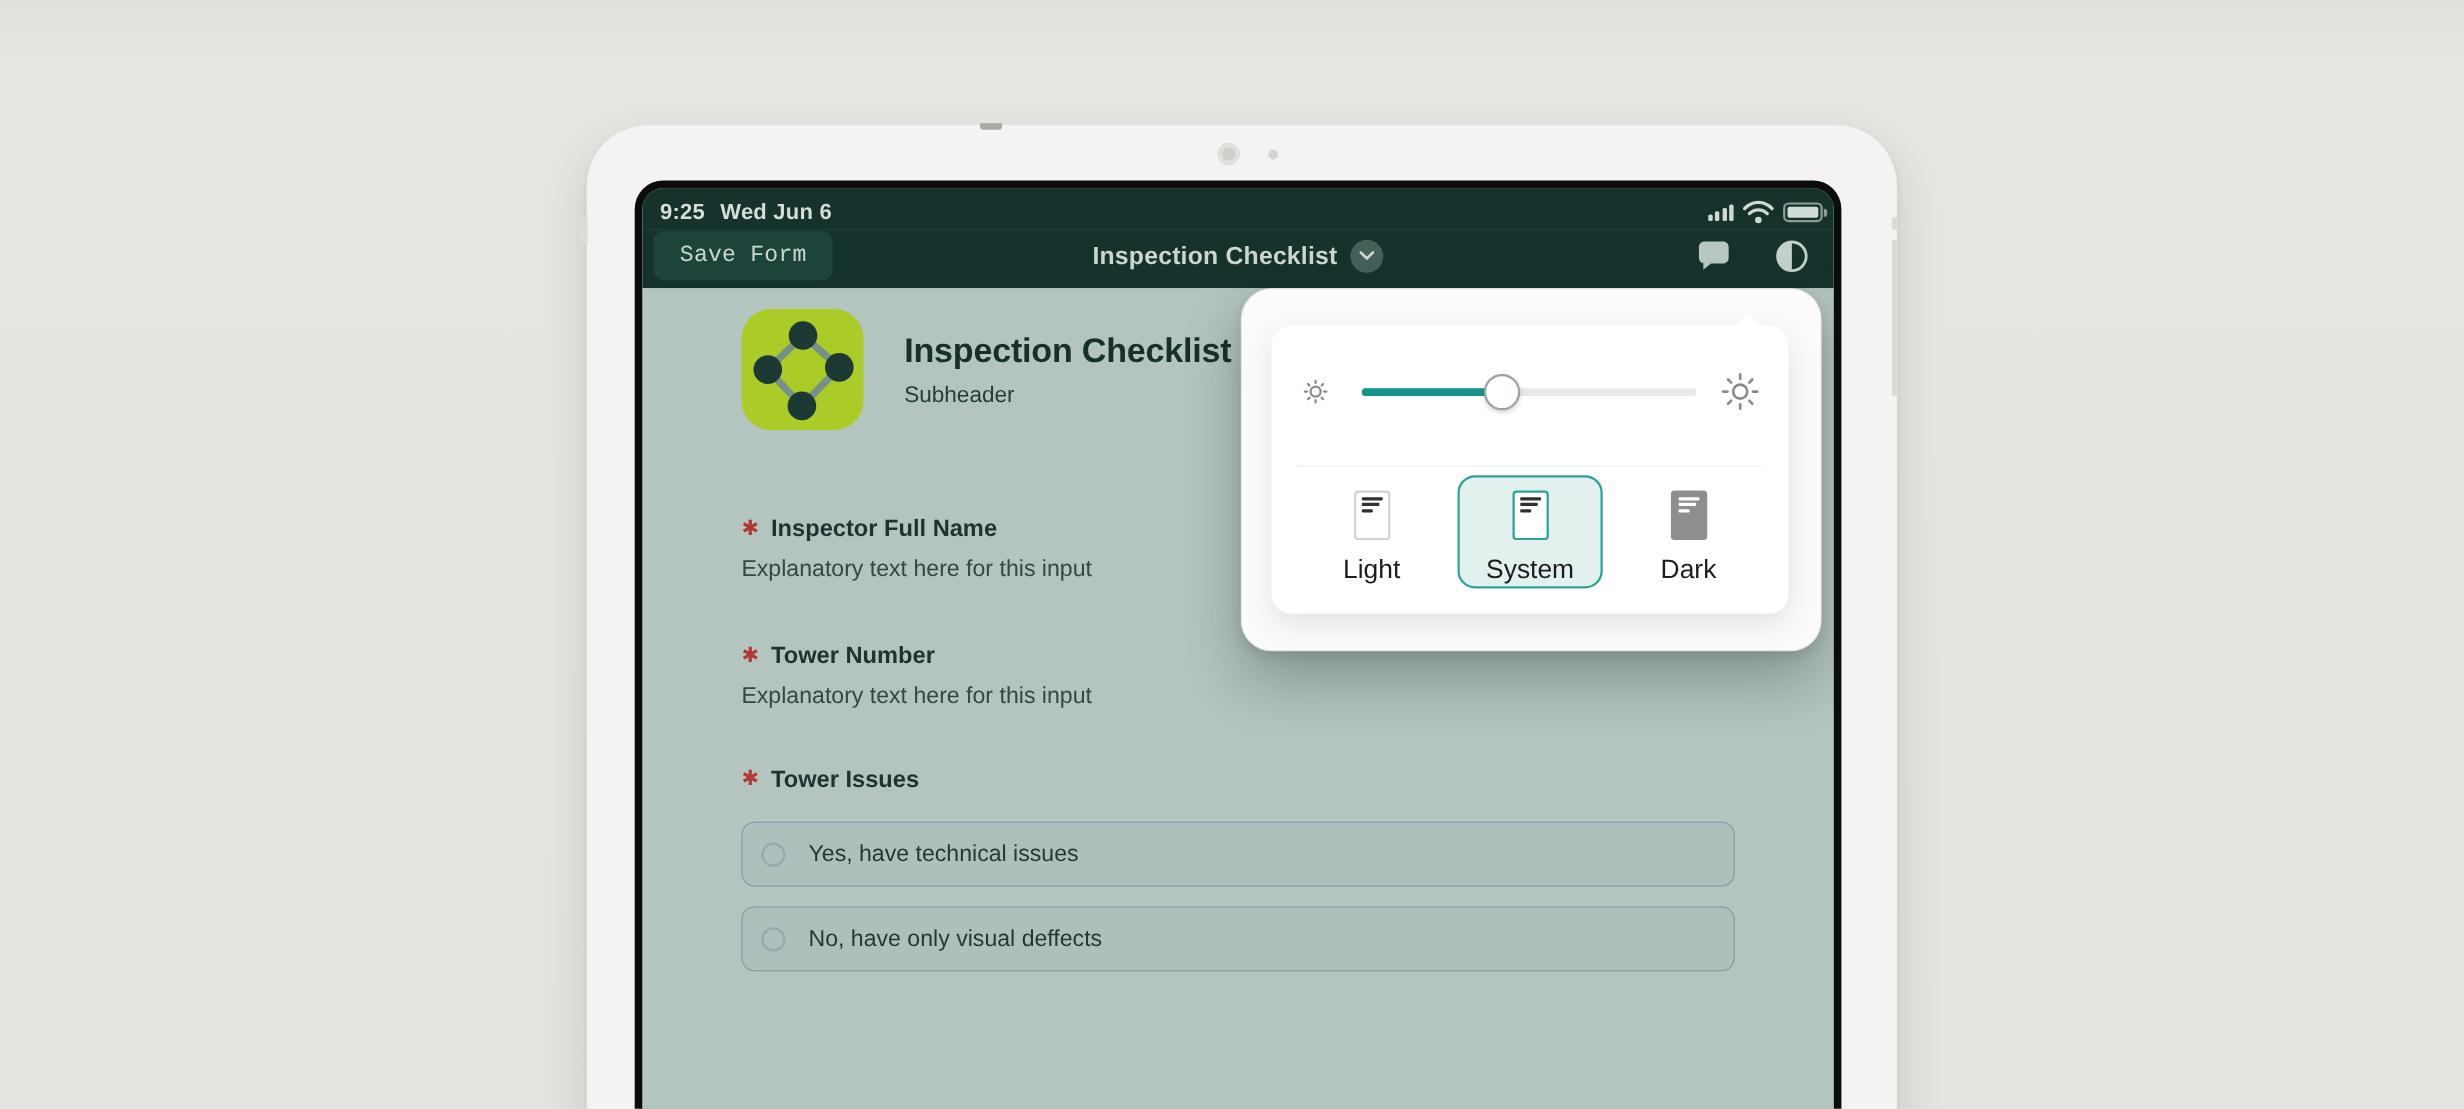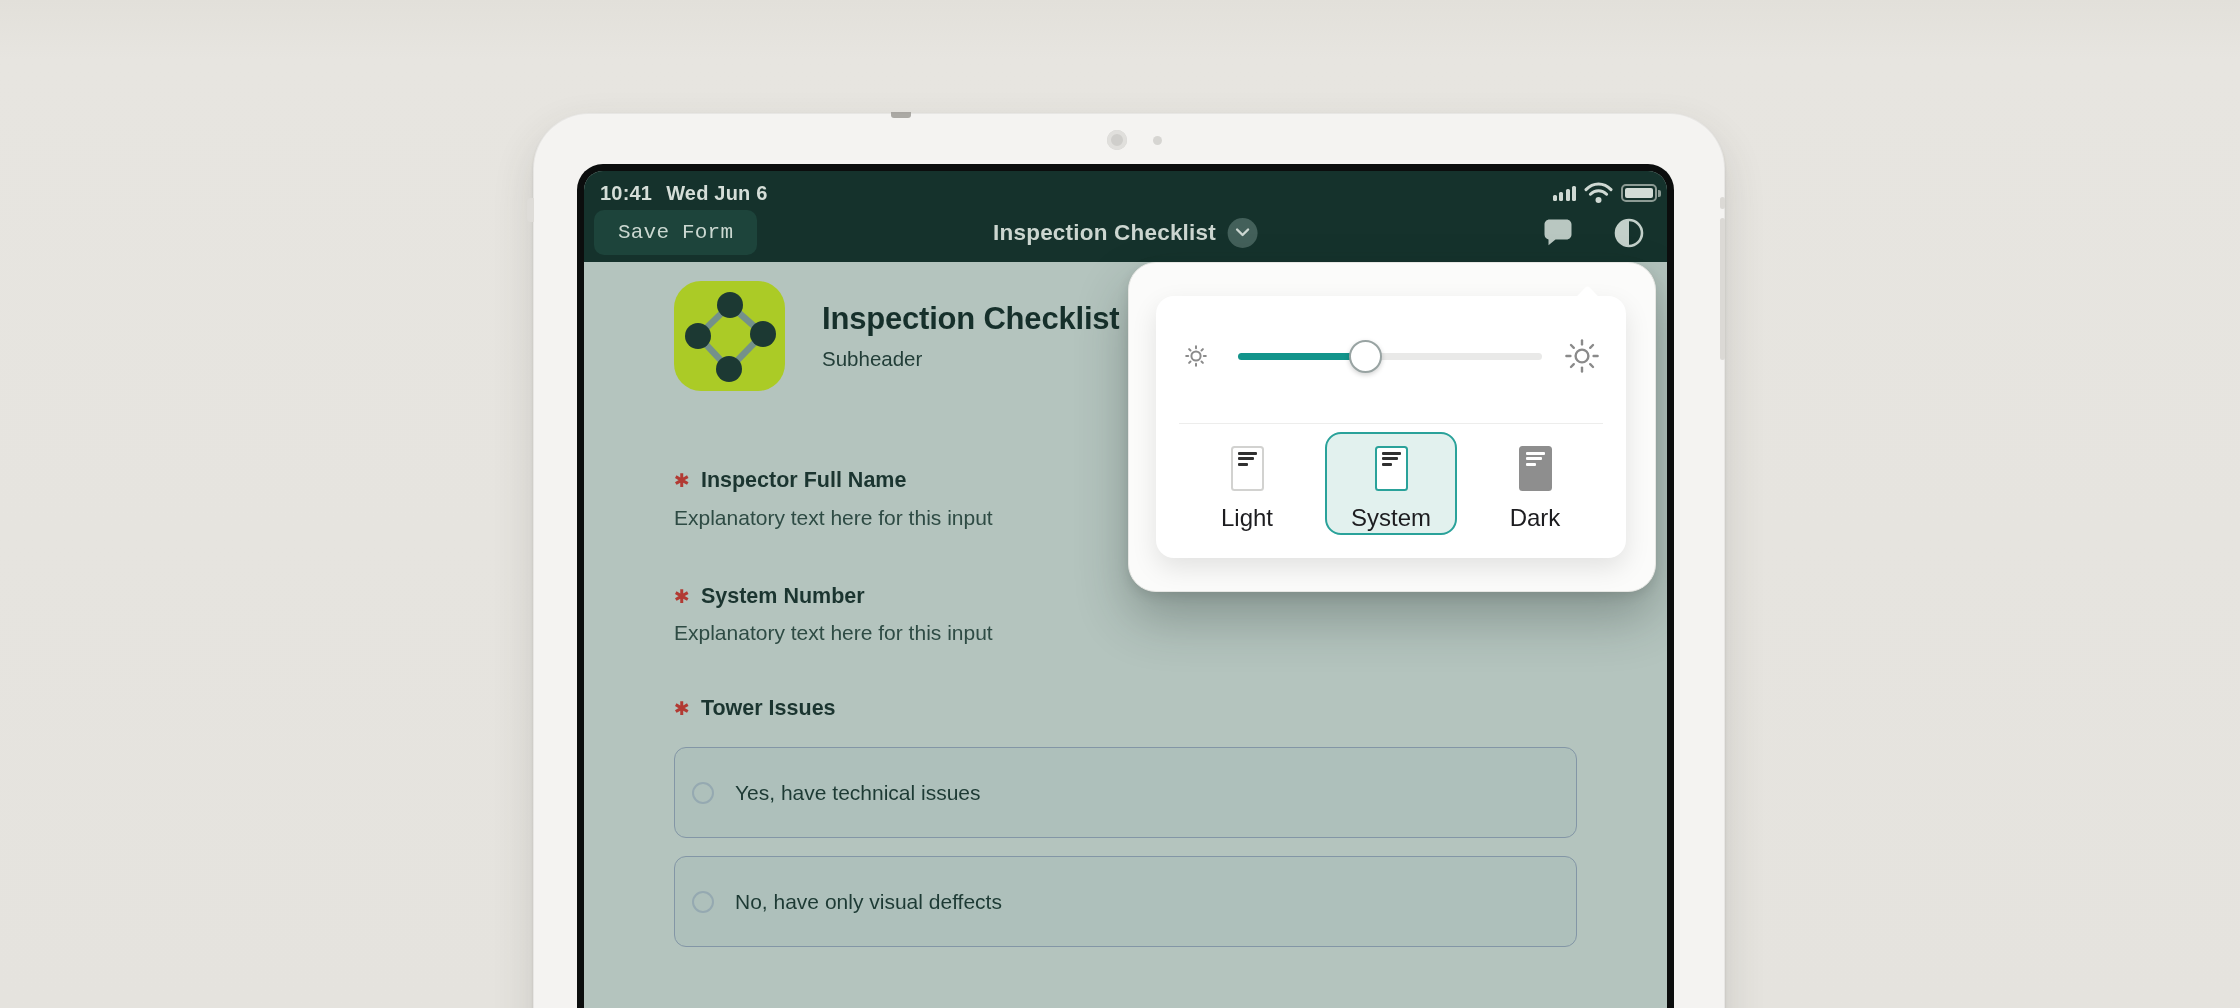--- a/index.html
+++ b/index.html
@@ -53,21 +53,21 @@
   .req{color:#b23a33;font-size:19px;line-height:1;}
   .lbl{font-size:21.5px;font-weight:700;color:#1b3530;}
   .text-input{display:block;width:100%;height:57px;box-sizing:border-box;border:1.4px solid #8396a6;border-radius:12px;background:#aec0bb;
               padding:0 22px;font-family:inherit;font-size:21px;color:#2c4a44;outline:none;}
   .text-input::placeholder{color:#7f98a3;opacity:1;}
   .helper{font-size:21px;color:#2e4b44;}
   .m-label1{margin-top:77px;} .m-input1{margin-top:20px;} .m-help1{margin-top:13px;}
   .m-label2{margin-top:54px;} .m-input2{margin-top:23px;} .m-help2{margin-top:12px;}
   .m-label3{margin-top:51px;} .m-opt1{margin-top:26px;} .m-opt2{margin-top:18px;}
   .option{display:flex;align-items:center;gap:21px;height:57px;border:1.4px solid #8396a6;border-radius:12px;background:#aec0bb;
-          padding:16px 17px;cursor:pointer;}
+          padding:0 17px;cursor:pointer;}
   .radio{width:22px;height:22px;border:2px solid #95a9b1;border-radius:50%;box-sizing:border-box;flex:0 0 auto;}
   .opt-label{font-size:21px;color:#1d3a34;}
 
   
   .popover{position:absolute;left:544px;top:91px;width:528px;height:330px;background:#fbfbfa;border:1px solid #e7e7e4;border-radius:28px;
            box-sizing:border-box;box-shadow:0 26px 52px rgba(25,40,36,.30),0 4px 12px rgba(0,0,0,.10);z-index:50;}
   .pop-card{position:absolute;left:27px;top:33px;width:470px;height:262px;background:#fff;border-radius:18px;
             box-shadow:0 10px 26px rgba(0,0,0,.10);}
   .pop-arrow{position:absolute;left:423px;top:-7px;width:17px;height:17px;background:#fff;border-radius:3px;transform:rotate(45deg);}
 
@@ -102,21 +102,21 @@
     <div class="side-btn b1"></div>
     <div class="side-btn b2"></div>
     <div class="camera"></div>
     <div class="camera-dot"></div>
 
     <div class="screen">
       <div class="display">
 
         <div class="statusbar">
           <div class="status-left">
-            <span>10:41</span>
+            <span>9:25</span>
             <span>Wed Jun 6</span>
           </div>
           <div class="status-right">
             <span class="sigbars">
               <i style="height:6px"></i>
                 <i style="height:9px"></i>
                 <i style="height:12px"></i>
                 <i style="height:15px"></i>
             </span>
             <svg width="29" height="22" viewBox="0 0 29 22">
@@ -178,21 +178,21 @@
           </div>
 
           <div class="field-label m-label1">
             <span class="req">✱</span>
             <span class="lbl">Inspector Full Name</span>
           </div>
           <div class="helper m-help1">Explanatory text here for this input</div>
 
           <div class="field-label m-label2">
             <span class="req">✱</span>
-            <span class="lbl">System Number</span>
+            <span class="lbl">Tower Number</span>
           </div>
           <div class="helper m-help2">Explanatory text here for this input</div>
 
           <div class="field-label m-label3">
             <span class="req">✱</span>
             <span class="lbl">Tower Issues</span>
           </div>
           <div class="option m-opt1">
             <span class="radio"></span>
             <span class="opt-label">Yes, have technical issues</span>

